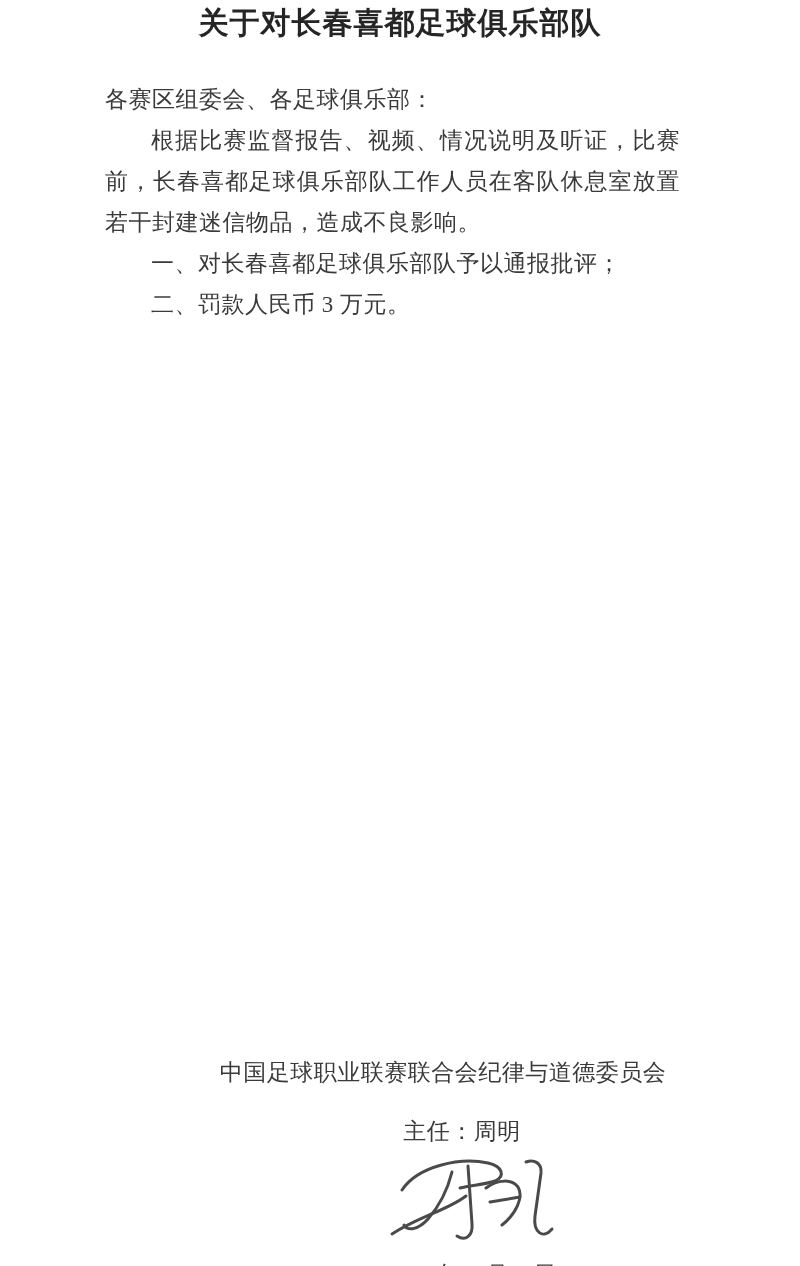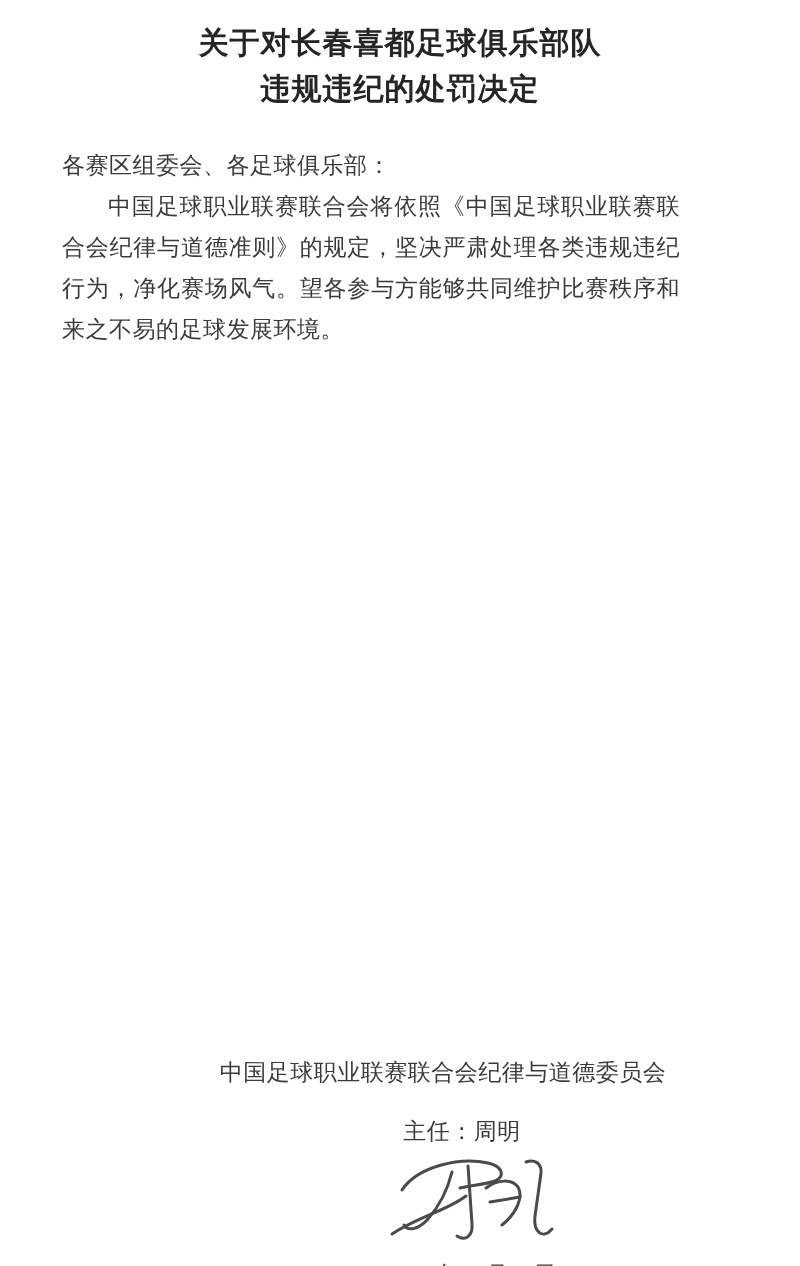--- a/index.html
+++ b/index.html
@@ -10,30 +10,30 @@
   .page {
     position: relative;
     width: 800px;
     height: 1266px;
     background: #ffffff;
     overflow: hidden;
     font-family: "Liberation Serif", "DejaVu Serif", serif;
     color: #3a3a3a;
   }
   .doc-title {
-    padding-top: 20px;
+    padding-top: 0;
     text-align: center;
     font-size: 30px;
     line-height: 46px;
     font-weight: bold;
     color: #252525;
     letter-spacing: 1px;
   }
   .doc-body {
-    margin: 33px 120px 0 62px;
+    margin: 33px 120px 0 105px;
     font-size: 23px;
     line-height: 41px;
     text-align: justify;
     text-justify: inter-character;
     letter-spacing: 0.5px;
   }
   .doc-body p {
     margin: 0;
     text-indent: 2em;
   }
@@ -85,26 +85,27 @@
     stroke-linejoin: round;
   }
 </style>
 </head>
 <body>
 
 <div class="page">
 
   <div class="doc-title">
     <div>关于对长春喜都足球俱乐部队</div>
-    <div>违规违纪的处罚决定</div>
   </div>
 
   <div class="doc-body">
     <p class="salutation">各赛区组委会、各足球俱乐部：</p>
-    <p>中国足球职业联赛联合会将依照《中国足球职业联赛联合会纪律与道德准则》的规定，坚决严肃处理各类违规违纪行为，净化赛场风气。望各参与方能够共同维护比赛秩序和来之不易的足球发展环境。</p>
+    <p>根据比赛监督报告、视频、情况说明及听证，比赛前，长春喜都足球俱乐部队工作人员在客队休息室放置若干封建迷信物品，造成不良影响。</p>
+    <p>一、对长春喜都足球俱乐部队予以通报批评；</p>
+    <p>二、罚款人民币 3 万元。</p>
   </div>
 
   <div class="closing">
     <div class="org-line">中国足球职业联赛联合会纪律与道德委员会</div>
     <div class="signer-line">主任：周明</div>
     <div class="signature-wrap">
       <svg class="sig-svg" width="180" height="96" viewBox="0 0 180 96" aria-hidden="true">
         <path d="M14 38 C30 14, 72 5, 100 11 C114 14, 118 24, 107 29 C96 33, 82 33, 72 36"></path>
         <path d="M64 20 C60 36, 53 52, 40 67 C31 77, 20 80, 16 73"></path>
         <path d="M4 82 C32 64, 60 58, 78 44"></path>

